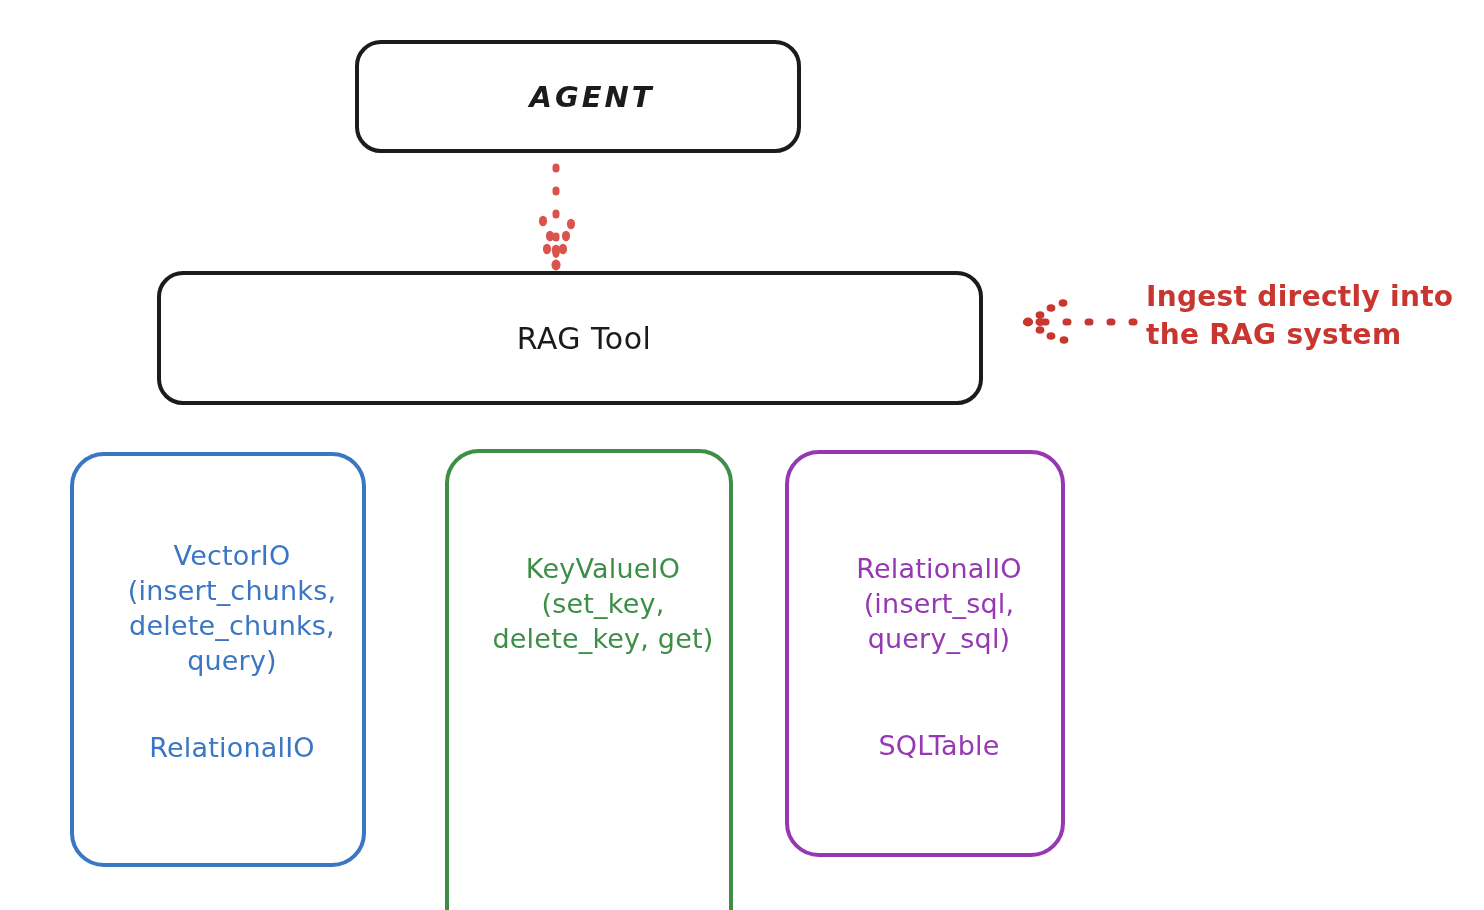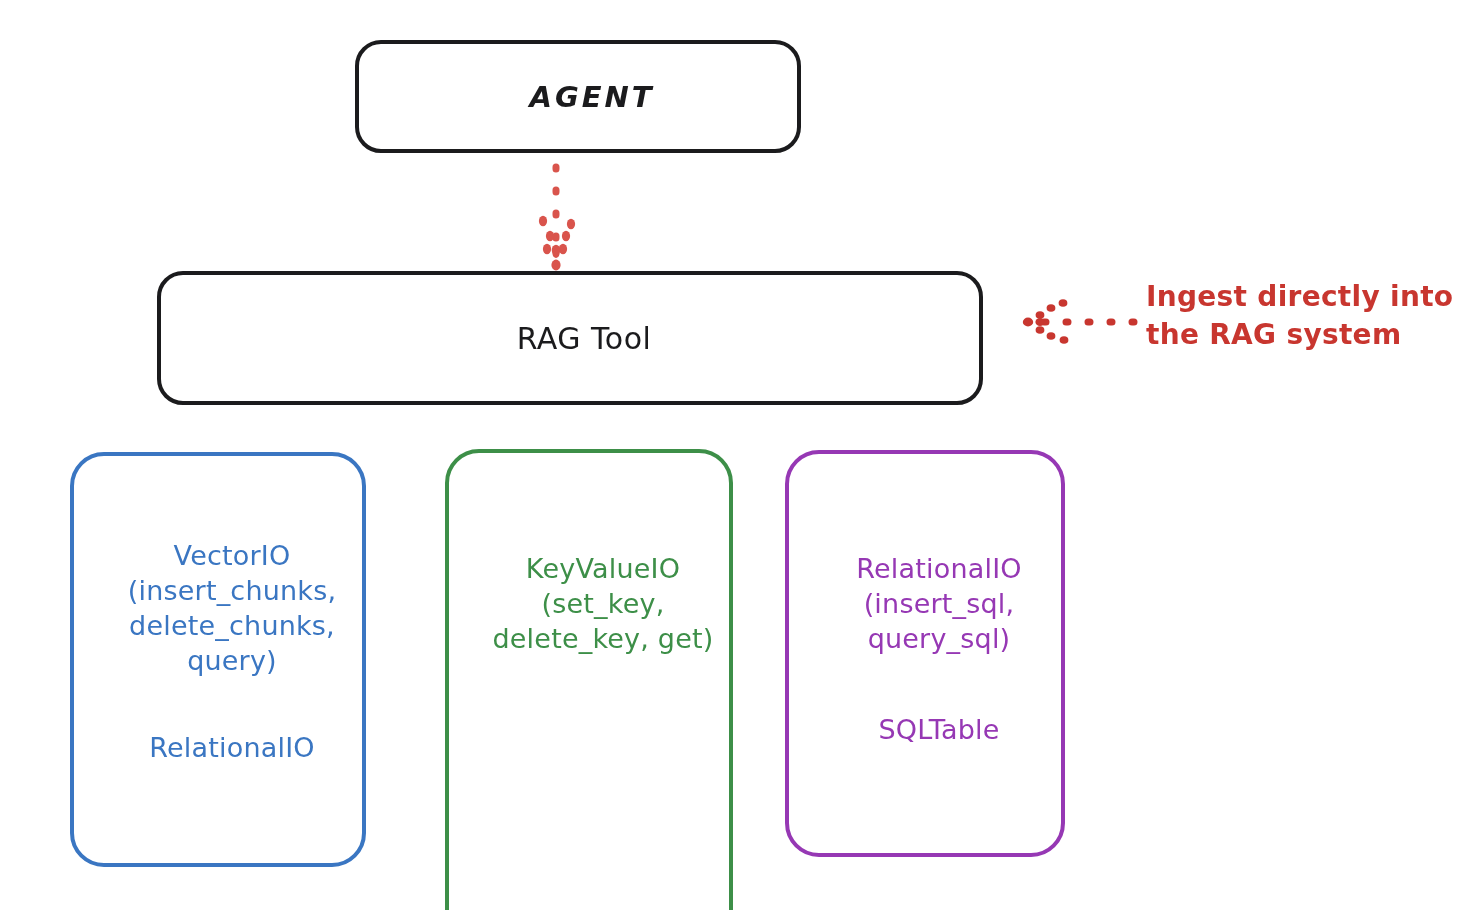--- a/index.html
+++ b/index.html
@@ -120,21 +120,21 @@
   #relationalio-box {
     left: 785px;
     top: 450px;
     width: 280px;
     height: 407px;
     border-color: #9638b4;
   }
   #relationalio-box .api-label,
   #relationalio-box .index-label { color: #9638b4; }
   #relationalio-box .api-label   { margin-top: 97px; }
-  #relationalio-box .index-label { margin-top: 56px; }
+  #relationalio-box .index-label { margin-top: 72px; }
 
   
   #ingest-annotation {
     position: absolute;
     left: 1146px;
     top: 278px;
     width: 330px;
     color: #c8362f;
     font-size: 28px;
     line-height: 1.34;

